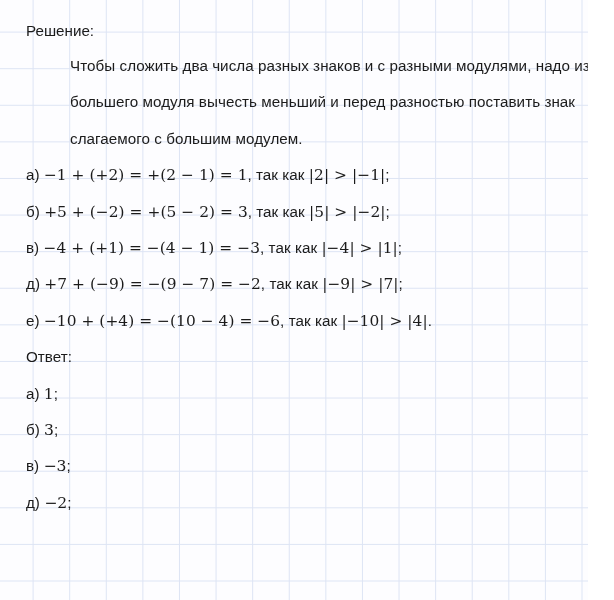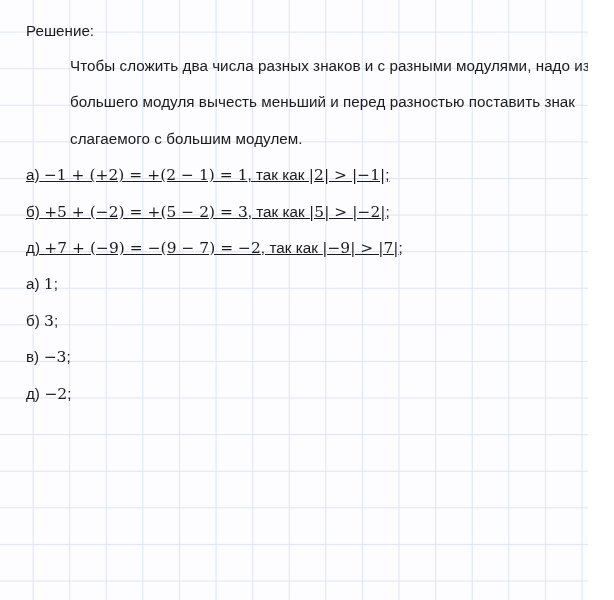--- a/index.html
+++ b/index.html
@@ -37,21 +37,20 @@
     top: 14px;
     right: 8px;
     color: #1b1b1b;
   }
 
   .line {
     font-size: 15.2px;
     line-height: 36.4px;
     white-space: normal;
     letter-spacing: 0.05px;
-    text-decoration: underline;
   }
 
   .para {
     font-size: 15.2px;
     line-height: 36.4px;
     width: 560px;
     letter-spacing: 0.05px;
     margin-left: 44px;
   }
 
@@ -100,28 +99,39 @@
     <div class="line">
       <span class="lbl">а)</span>
       <span class="math">−1 + (+2) = +(2 − 1) = 1</span><span class="ru">, так как </span><span class="math">|2| &gt; |−1|</span><span class="ru">;</span>
     </div>
 
     <div class="line">
       <span class="lbl">б)</span>
       <span class="math">+5 + (−2) = +(5 − 2) = 3</span><span class="ru">, так как </span><span class="math">|5| &gt; |−2|</span><span class="ru">;</span>
     </div>
 
+    <div class="line">
+      <span class="lbl">в)</span>
+      <span class="math">−4 + (+1) = −(4 − 1) = −3</span><span class="ru">, так как </span><span class="math">|−4| &gt; |1|</span><span class="ru">;</span>
+    </div>
 
 
     <div class="line">
       <span class="lbl">д)</span>
       <span class="math">+7 + (−9) = −(9 − 7) = −2</span><span class="ru">, так как </span><span class="math">|−9| &gt; |7|</span><span class="ru">;</span>
     </div>
 
+    <div class="line">
+      <span class="lbl">е)</span>
+      <span class="math">−10 + (+4) = −(10 − 4) = −6</span><span class="ru">, так как </span><span class="math">|−10| &gt; |4|</span><span class="ru">.</span>
+    </div>
 
+    <div class="line">
+      <span class="ru">Ответ:</span>
+    </div>
 
     <div class="ans-line">
       <span class="lbl">а)</span>
       <span class="math">1</span><span class="ru">;</span>
     </div>
 
     <div class="ans-line">
       <span class="lbl">б)</span>
       <span class="math">3</span><span class="ru">;</span>
     </div>

